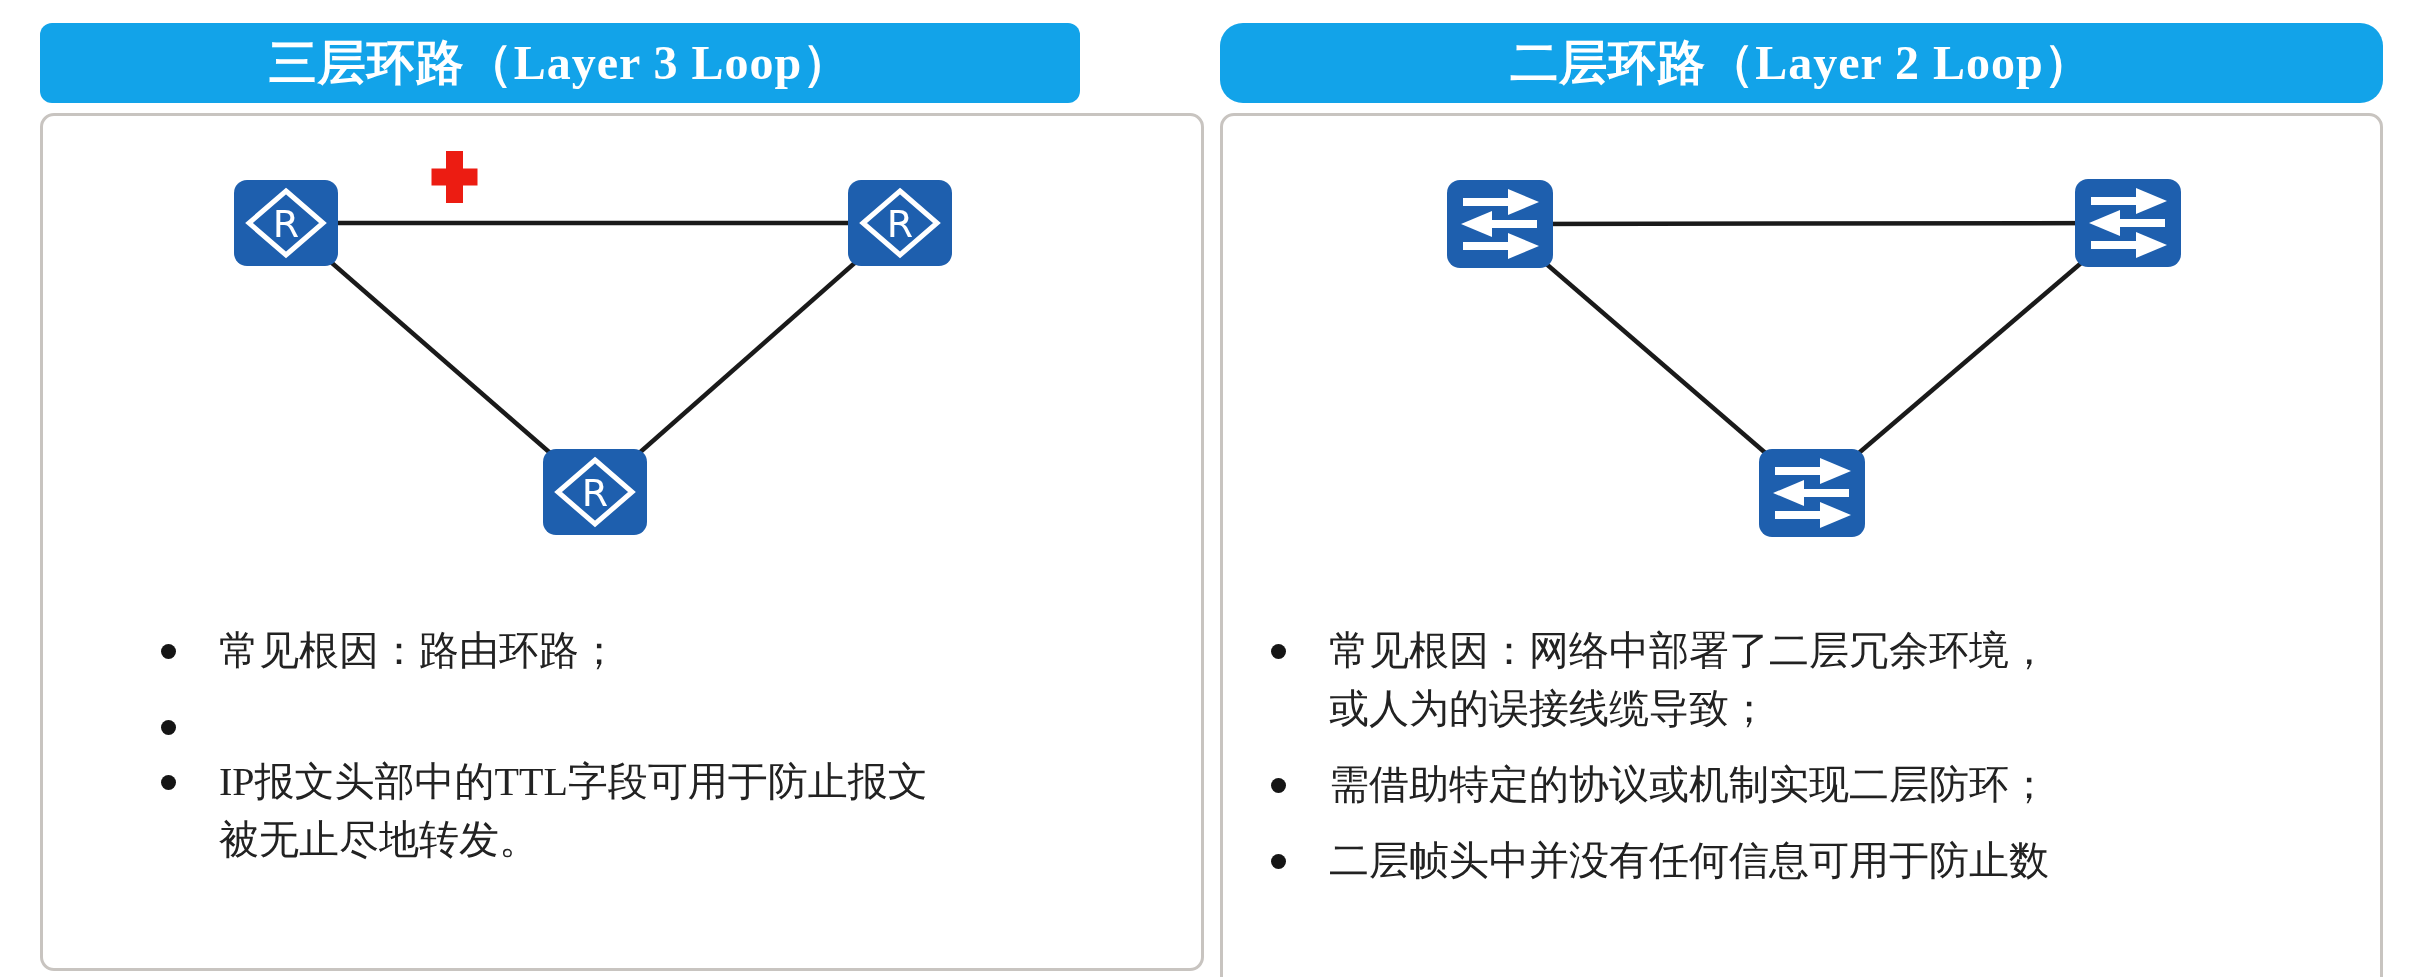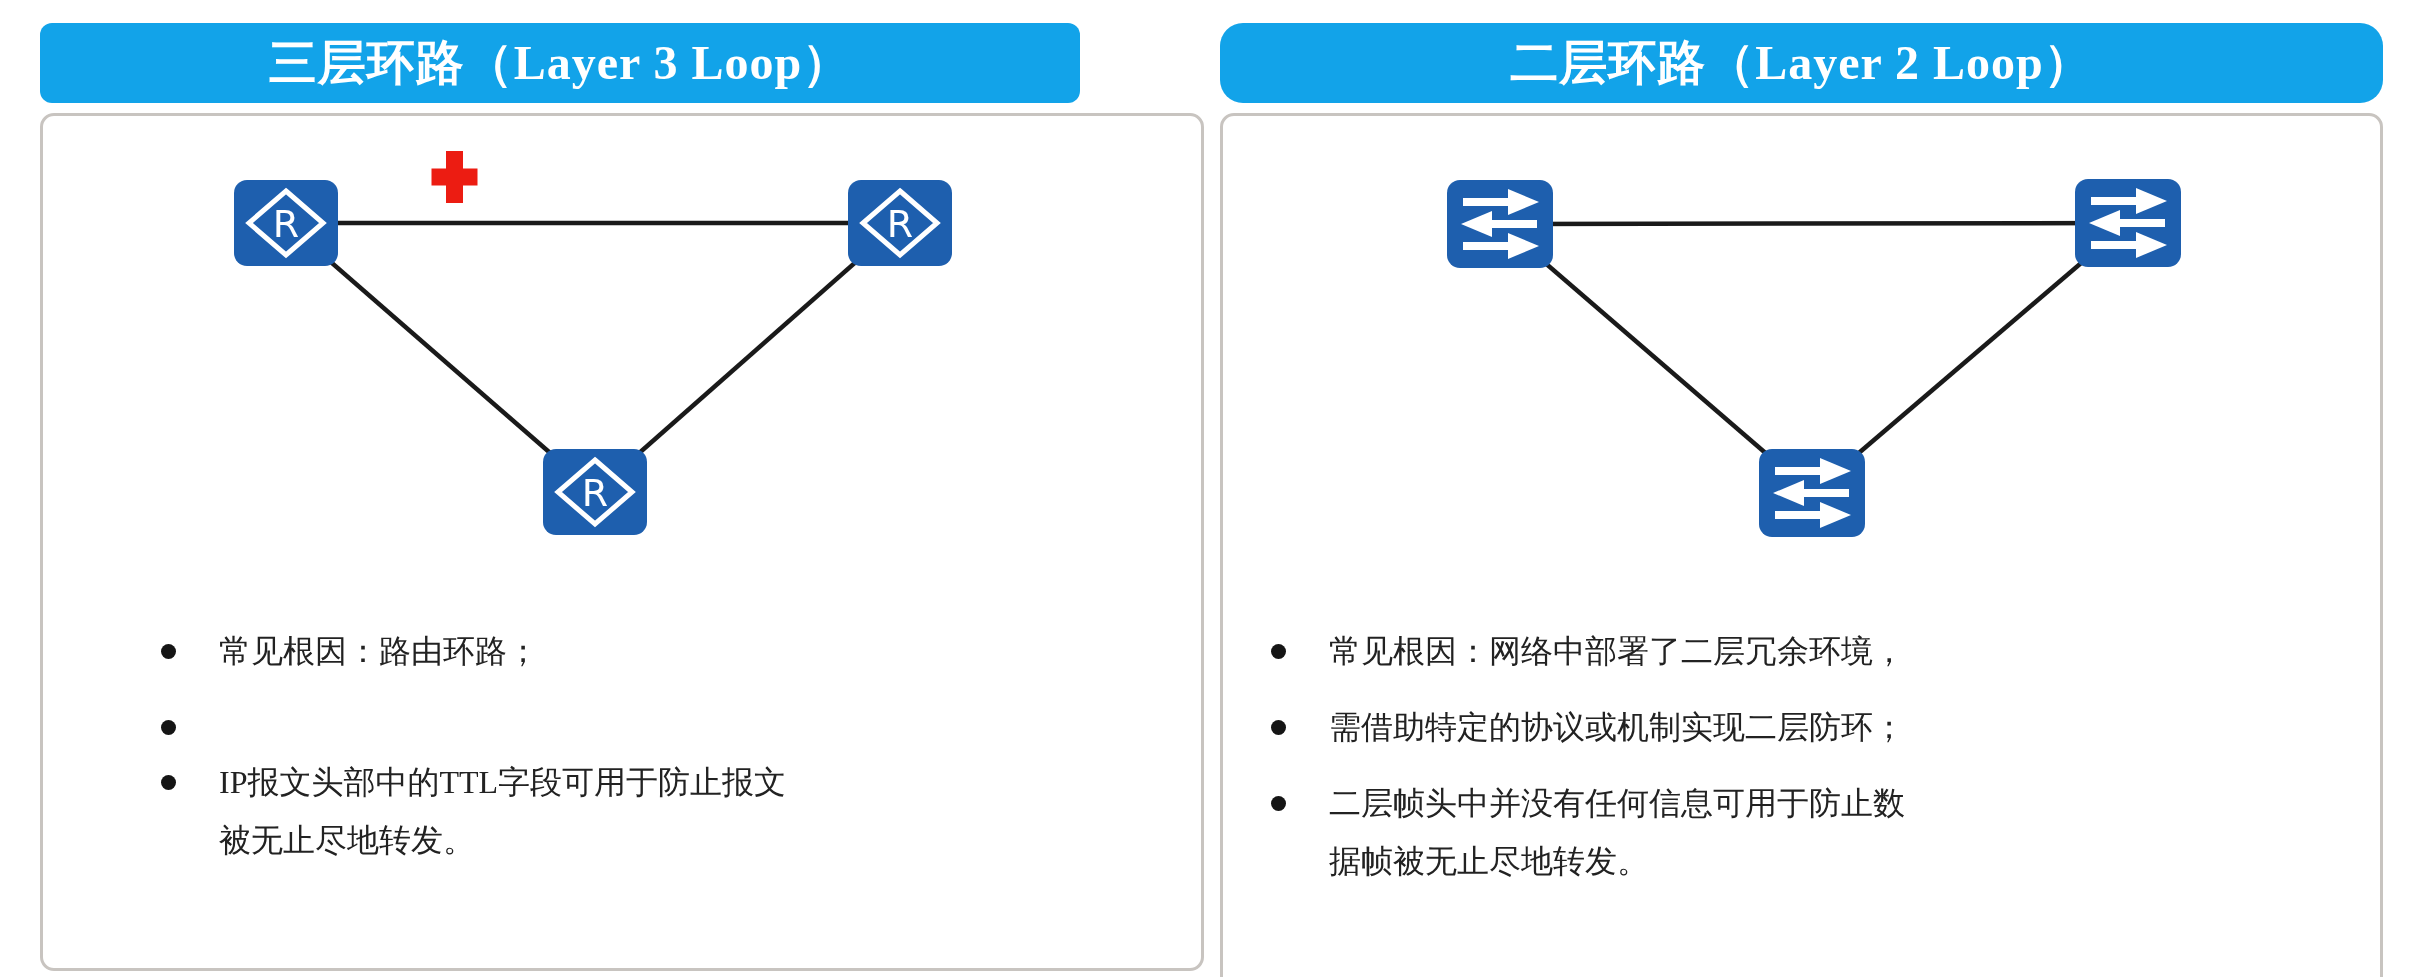--- a/index.html
+++ b/index.html
@@ -17,21 +17,21 @@
   .panel-body{
     position:absolute;top:113px;background:#ffffff;box-sizing:border-box;
     border:3px solid #c8c4c0;border-radius:14px;
   }
   .panel-body.left{left:40px;width:1164px;height:858px;}
   .panel-body.right{left:1220px;width:1163px;height:890px;}
   .diagram{position:absolute;left:0;top:0;display:block;}
   .bullets{position:absolute;left:0;right:0;top:506px;}
   .bullet-item{
     display:flex;align-items:flex-start;margin-bottom:18px;
-    font-size:32px;line-height:58px;color:#222222;
+    font-size:40px;line-height:58px;color:#222222;
   }
   .panel-body.left .bullet-item{padding-left:118px;}
   .panel-body.right .bullet-item{padding-left:48px;}
   .dot{
     flex:0 0 15px;width:15px;height:15px;border-radius:50%;
     background:#151515;margin-top:22px;margin-right:43px;
   }
   .bullet-lines{display:block;}
   .bullet-lines .bl{display:block;white-space:nowrap;}
   .icon-letter{
@@ -134,31 +134,31 @@
         <path d="M -37 22 H 8" stroke="#ffffff" stroke-width="8" fill="none"></path>
         <polygon points="8,9 39,22 8,35" fill="#ffffff"></polygon>
       </g>
     </svg>
 
     <div class="bullets">
       <div class="bullet-item">
         <span class="dot"></span>
         <span class="bullet-lines">
           <span class="bl">常见根因：网络中部署了二层冗余环境，</span>
+          <span class="bl">或人为的误接线缆导致；</span>
         </span>
       </div>
       <div class="bullet-item">
         <span class="dot"></span>
         <span class="bullet-lines">
           <span class="bl">需借助特定的协议或机制实现二层防环；</span>
         </span>
       </div>
       <div class="bullet-item">
         <span class="dot"></span>
         <span class="bullet-lines">
           <span class="bl">二层帧头中并没有任何信息可用于防止数</span>
-          <span class="bl">据帧被无止尽地转发。</span>
         </span>
       </div>
     </div>
   </section>
 
 </div>
 
 </body></html>

